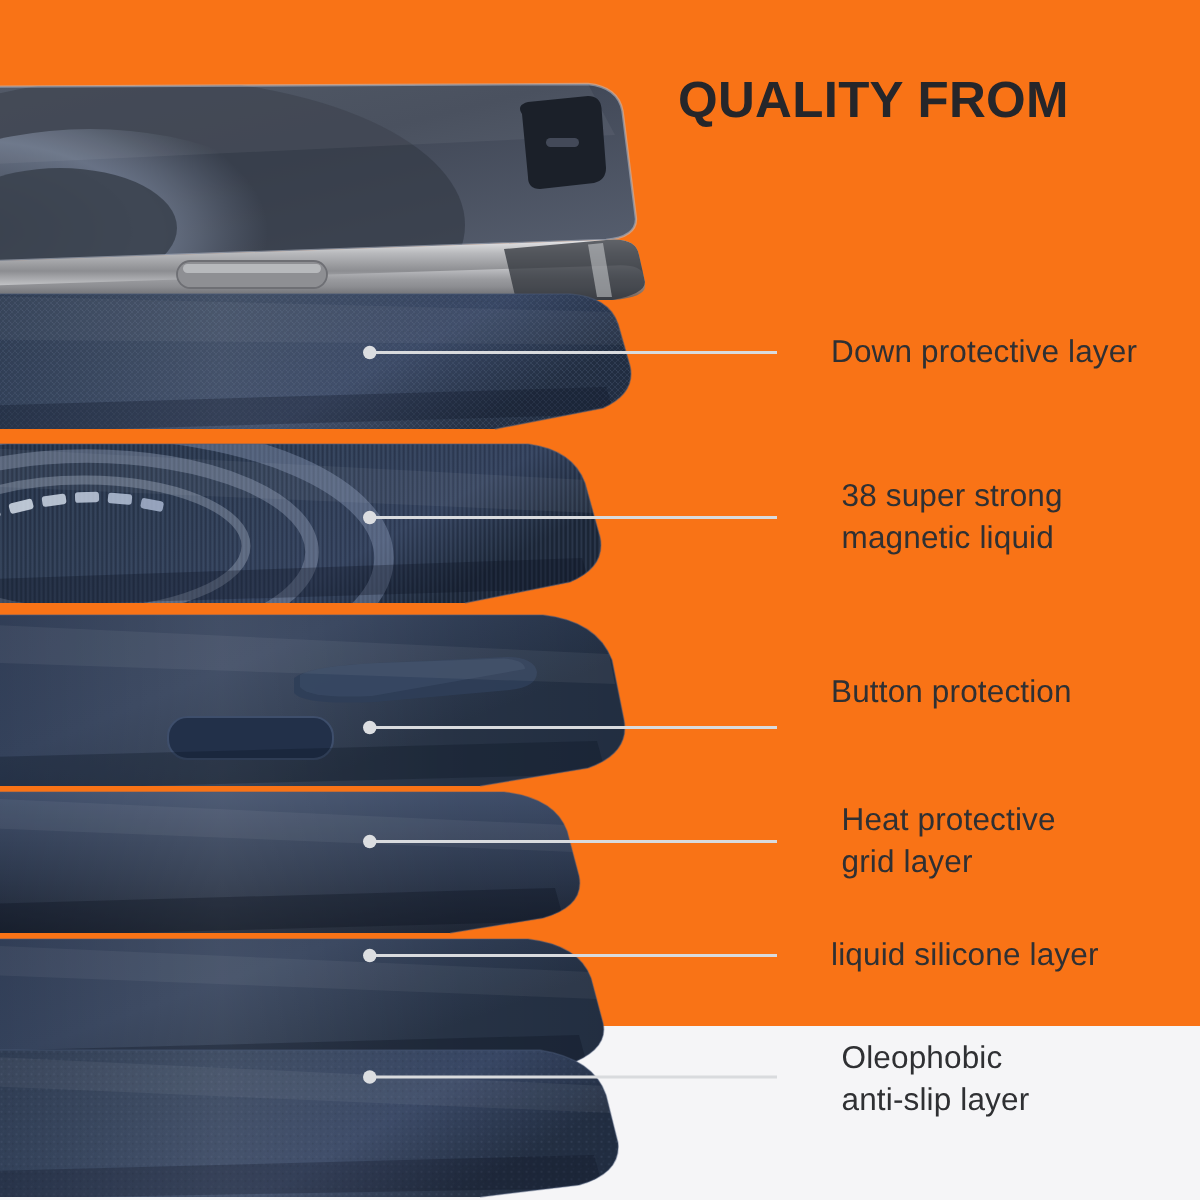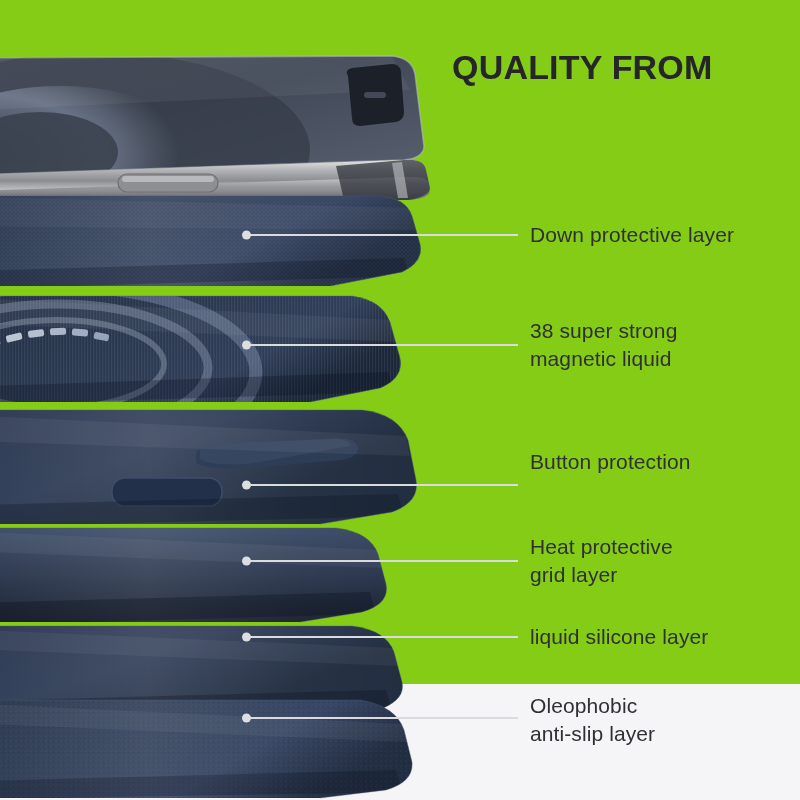--- a/index.html
+++ b/index.html
@@ -11,21 +11,21 @@
     height: 800px;
     overflow: hidden;
     background: #f5f5f7;
     font-family: "Liberation Sans", sans-serif;
   }
 
   #stage {
     position: relative;
     width: 800px;
     height: 684px;
-    background: #84cc16;
+    background: #f97316;
   }
 
   
   #headline {
     position: absolute;
     left: 452px;
     top: 46px;
     width: 340px;
     font-size: 34px;
     font-weight: 700;
@@ -71,22 +71,22 @@
   }
   .callout-label {
     position: absolute;
     left: 0;
     font-size: 21px;
     line-height: 1.33;
     color: #2f3033;
     white-space: pre-line;
     letter-spacing: 0.1px;
   }
-  .callout-label.one-line { transform: translateY(-14px); }
-  .callout-label.two-line { transform: translateY(-28px); }
+  .callout-label.one-line { transform: translateY(-14px); margin-left: 24px; }
+  .callout-label.two-line { transform: translateY(-28px); margin-left: 31px; }
 </style>
 </head>
 <body>
 
 <div id="stage">
 
   <div id="artwork">
     <svg width="460" height="800" viewBox="0 0 460 800" xmlns="http://www.w3.org/2000/svg">
       <defs>
 

